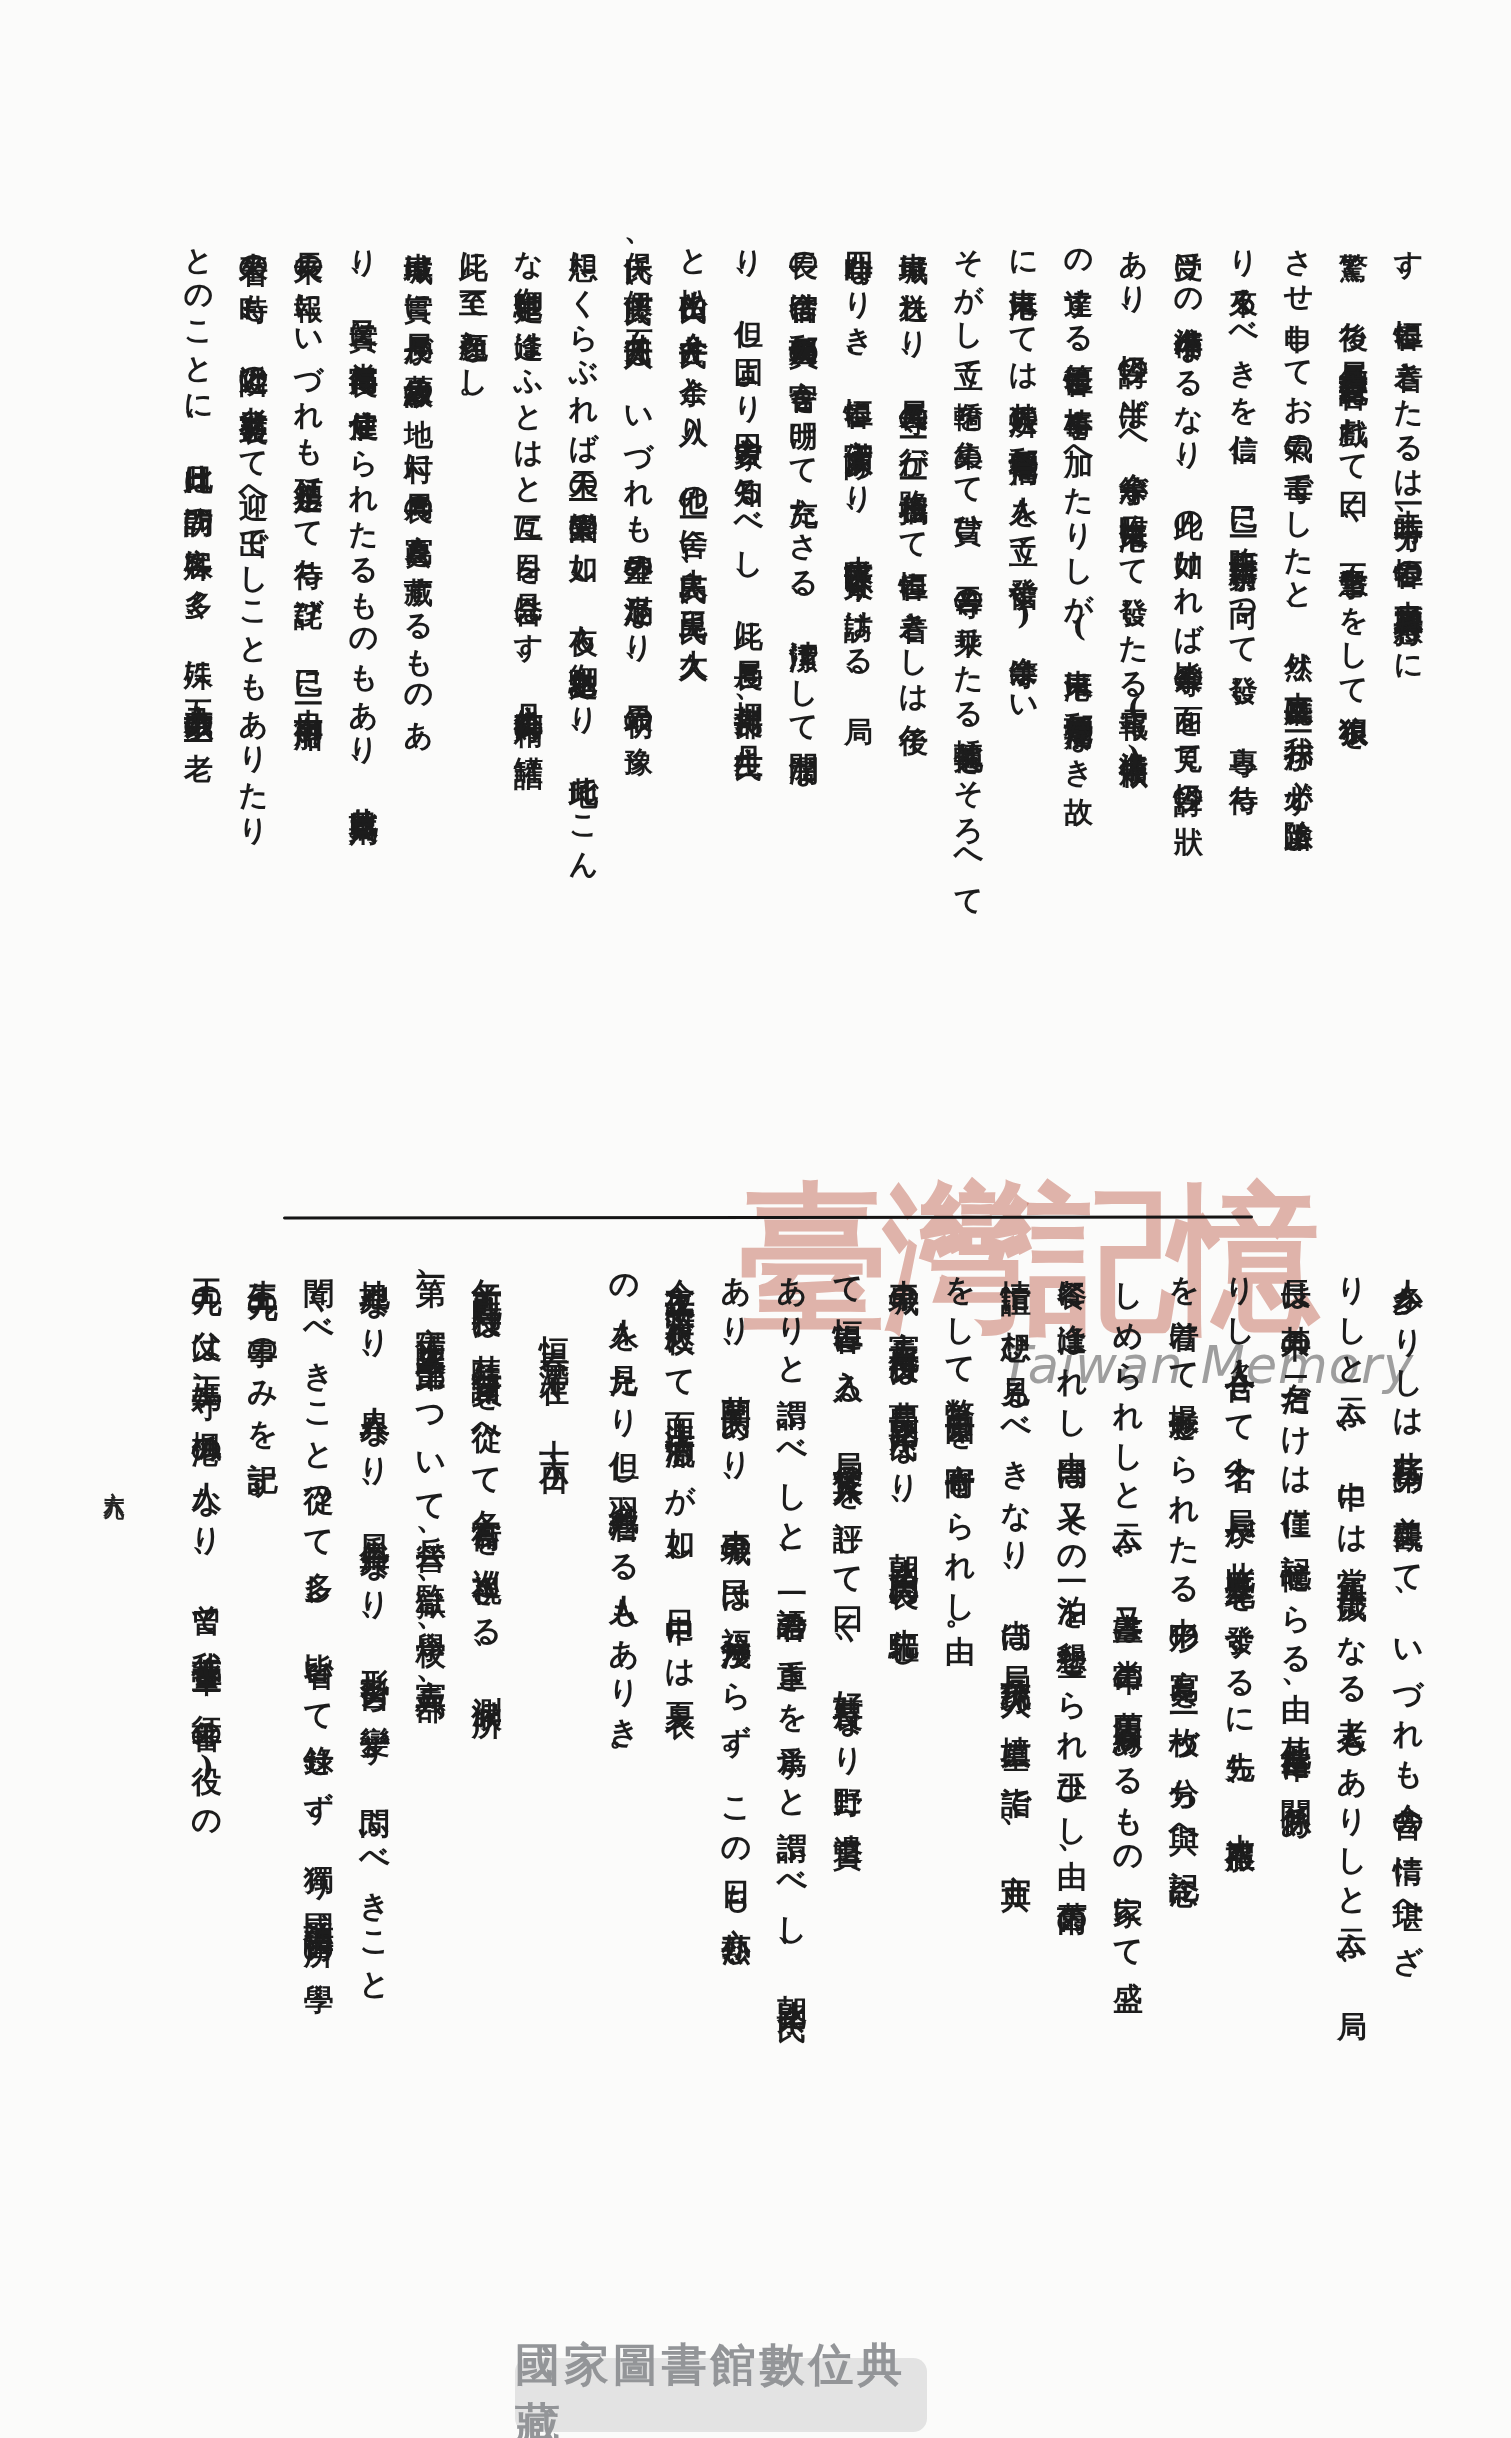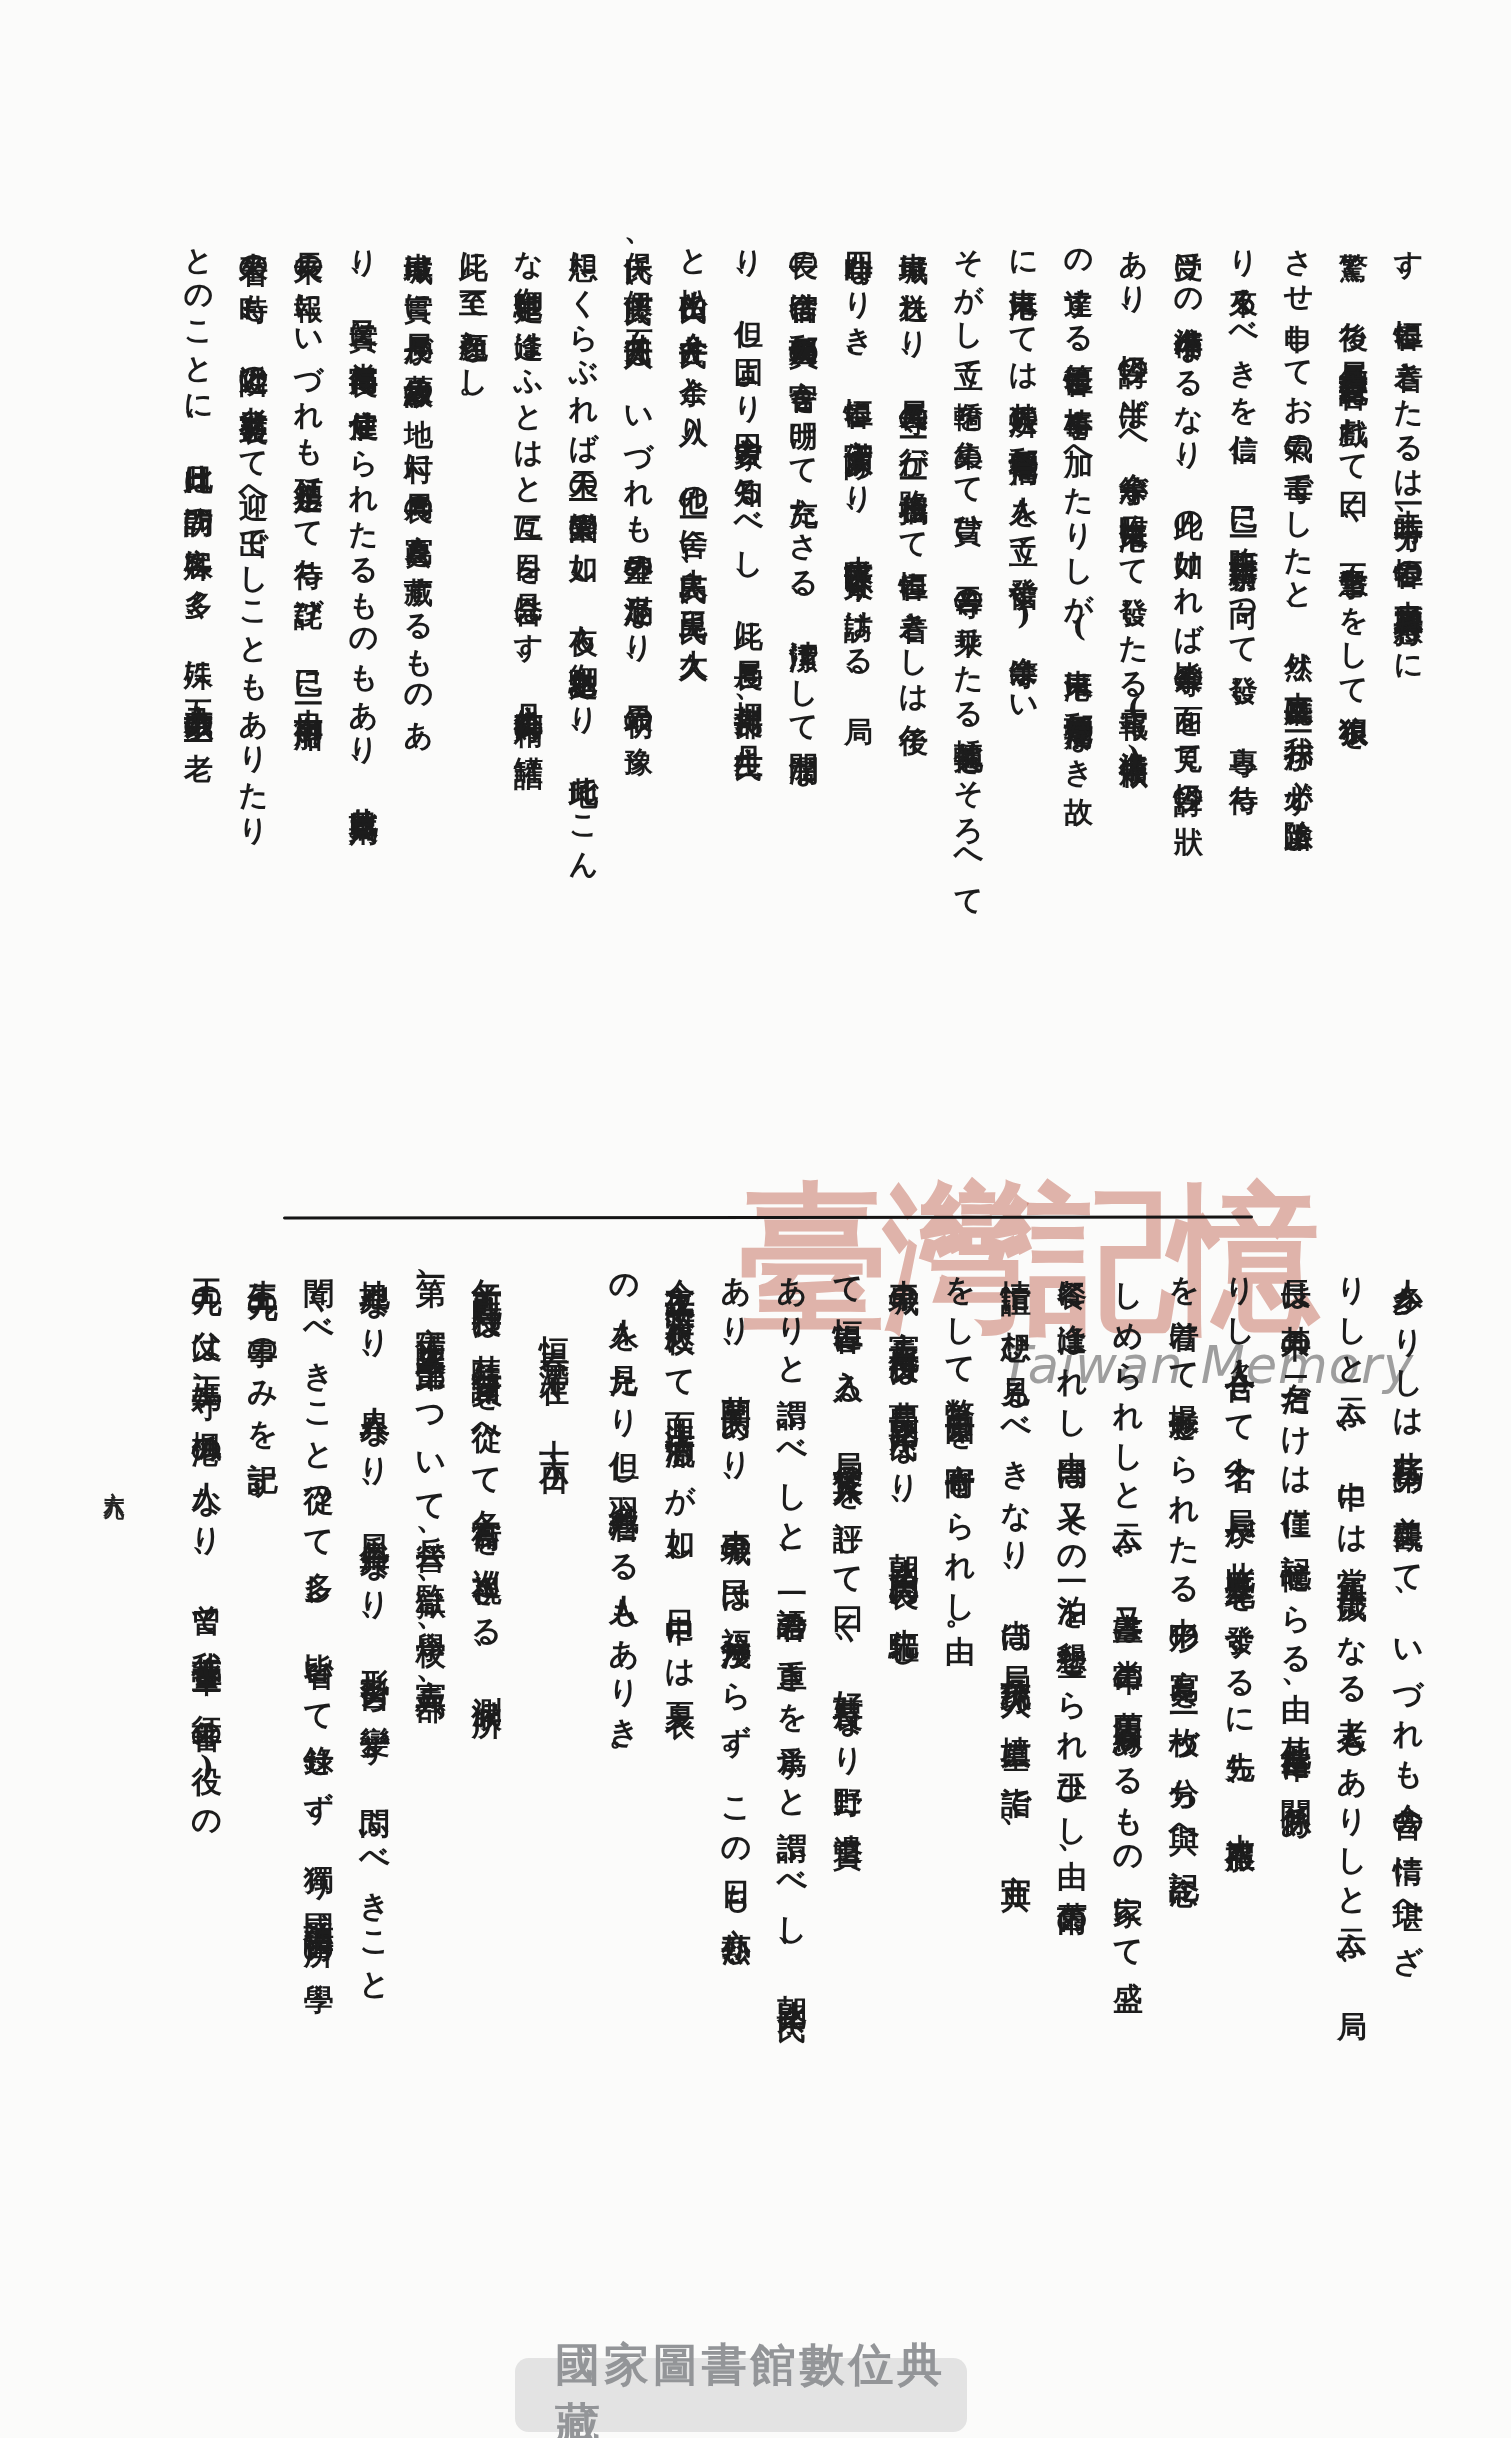--- a/index.html
+++ b/index.html
@@ -75,21 +75,20 @@
     z-index:1;
   }
   
   #footer-band{
     position:absolute;
     left:515px;top:2358px;width:412px;height:74px;
     background:var(--band,#e3e3e3);
     border-radius:13.7px;
     display:flex;align-items:center;justify-content:flex-end;
     z-index:1;
-    padding-left:40px;
   }
   #footer-band span{
     font-size:45px;
     letter-spacing:3.9px;
     font-weight:700;
     color:var(--footer-ink,#939598);
     font-family:"DejaVu Serif","Liberation Serif",serif;
   }
 </style>
 </head>

